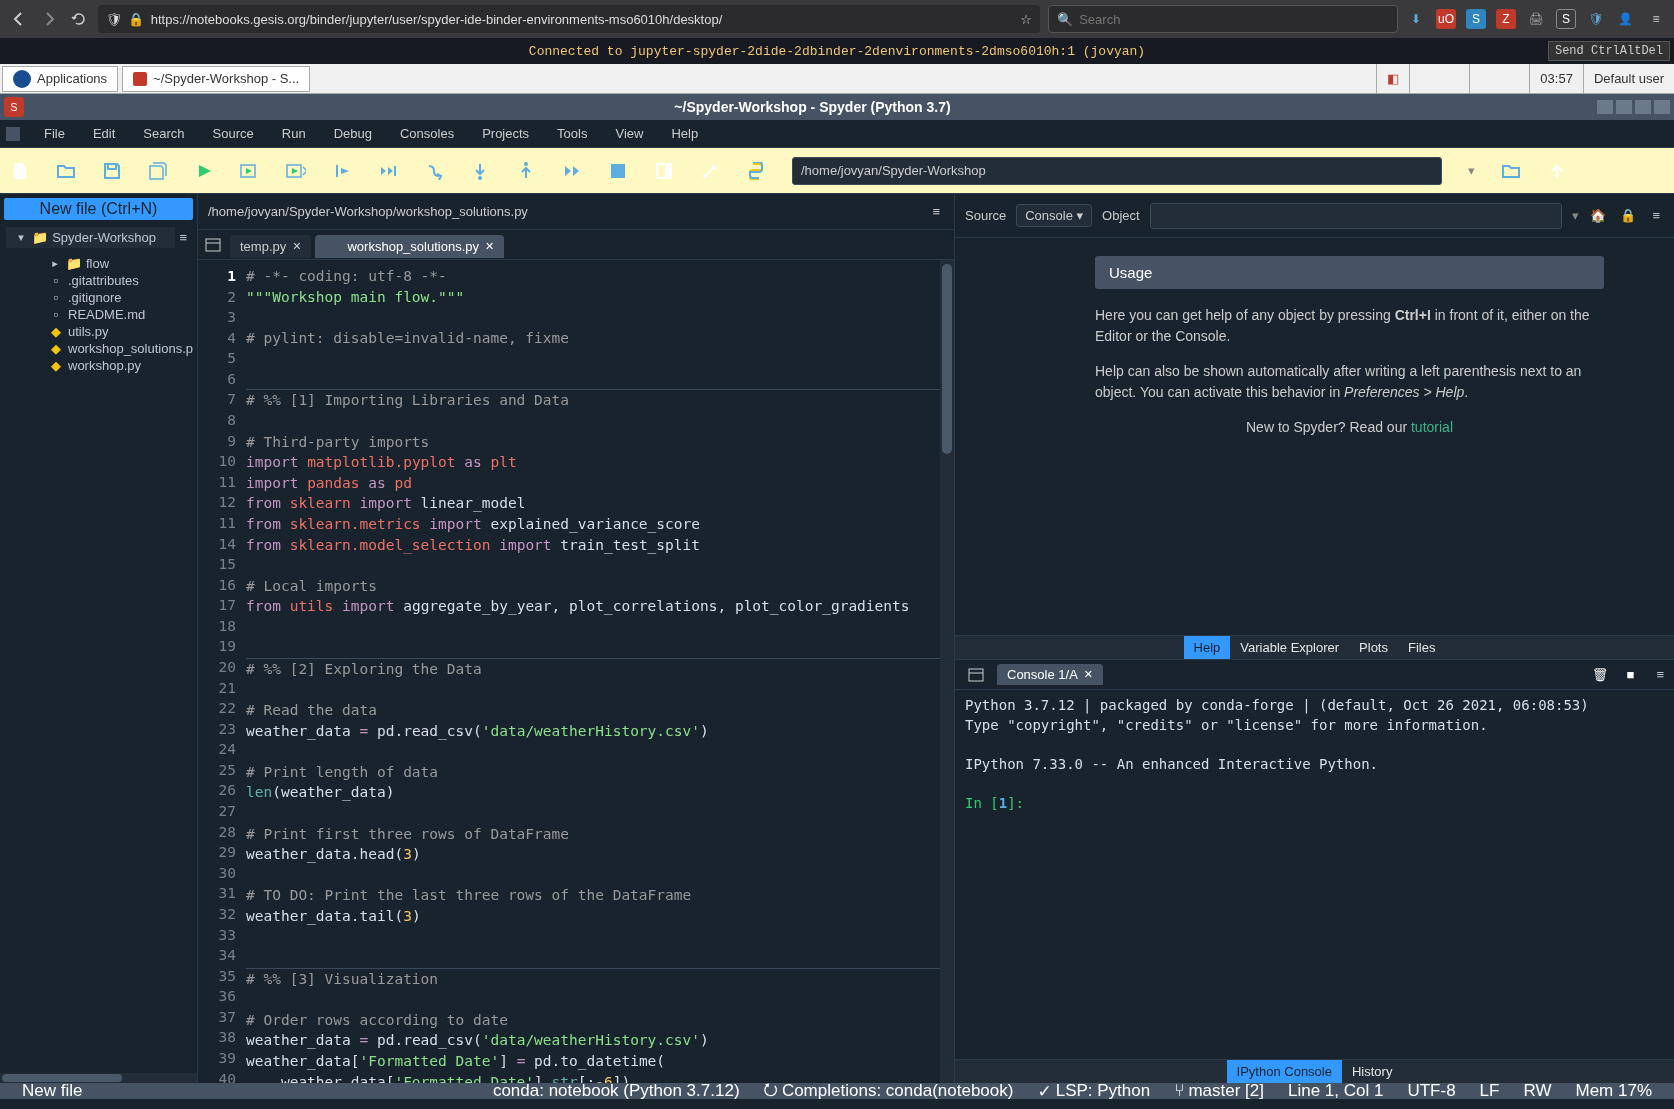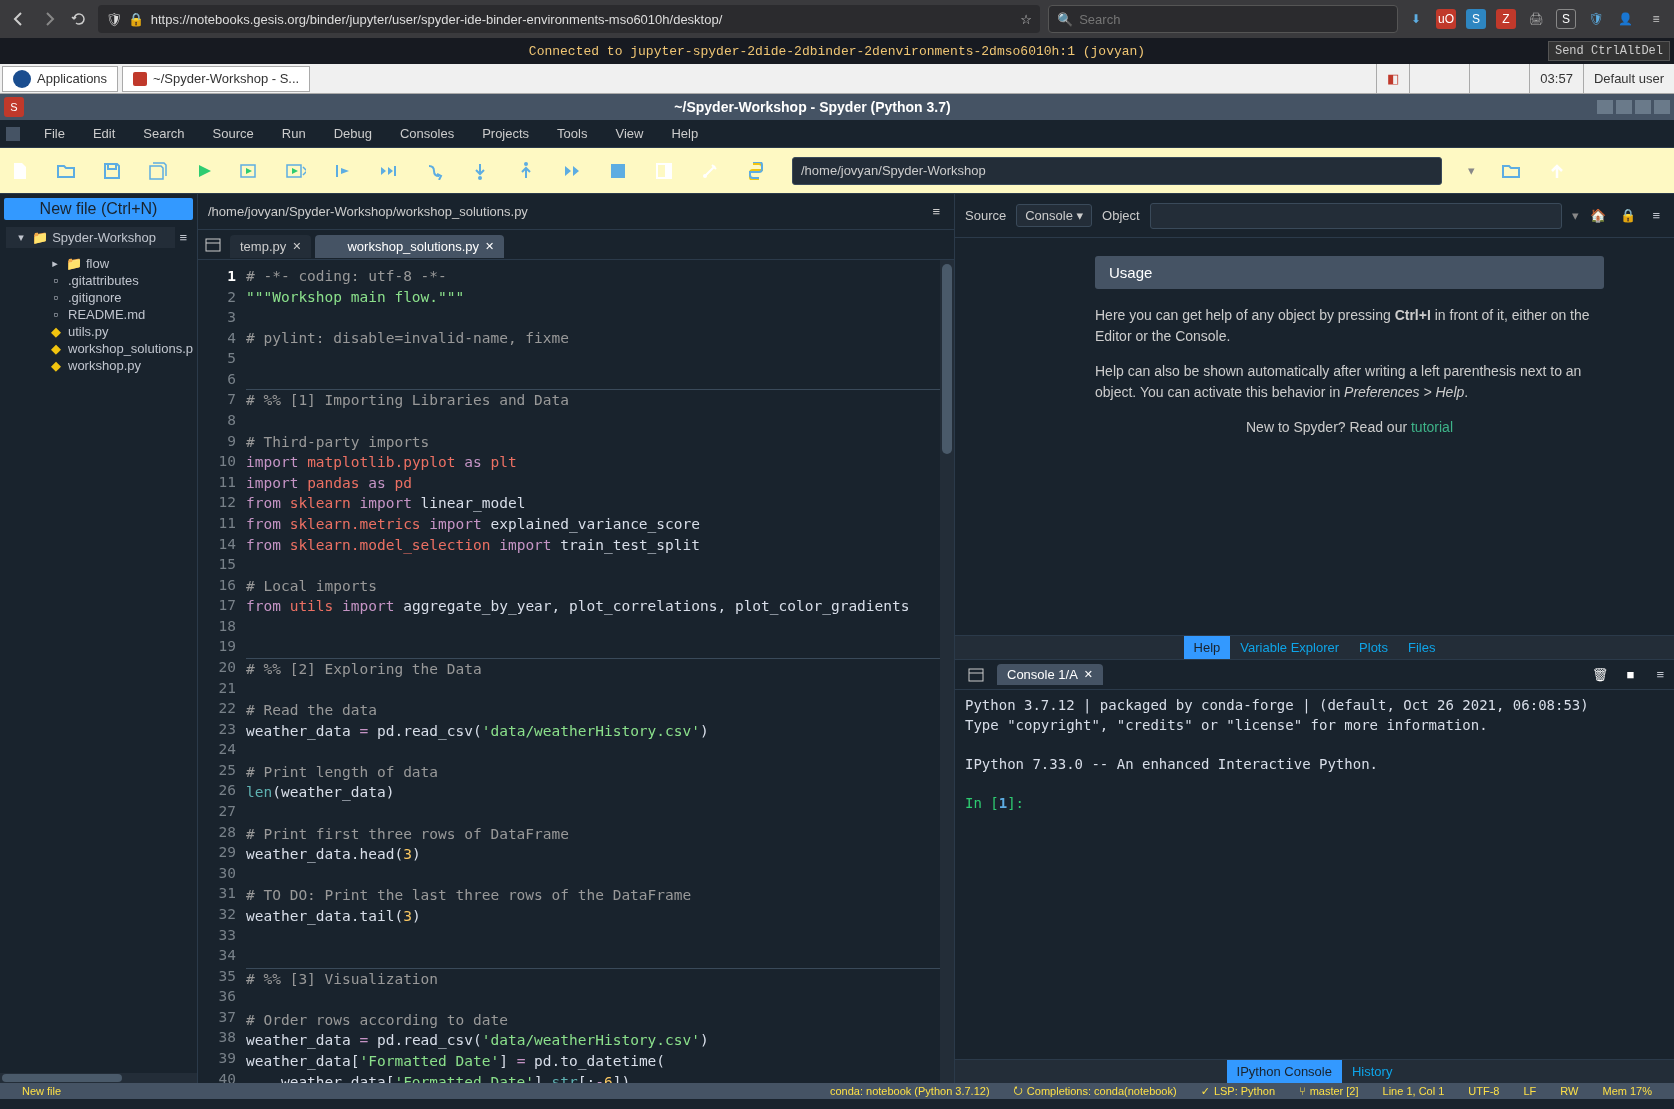--- a/index.html
+++ b/index.html
@@ -67,31 +67,31 @@
 .help-top { height:44px; display:flex; align-items:center; padding:0 10px; gap:10px; border-bottom:1px solid #2b3a4a;}
 .src-label { color:#ccc; font-size:13px;}
 .src-select { background:#232d38; border:1px solid #3a4a5a; padding:3px 8px; color:#ccc; font-size:13px; border-radius:3px;}
 .obj-input { flex:1; background:#232d38; border:1px solid #3a4a5a; height:26px; border-radius:3px;}
 .help-content { flex:1; padding:18px 20px; color:#ccc; font-size:14px; overflow:auto;}
 .usage-hdr { background:#455364; color:#fff; padding:8px 14px; border-radius:3px; margin:0 50px 16px 0; font-size:15px;}
 .usage-body { padding:0 50px 0 0; line-height:1.5; font-size:14px;}
 .usage-body p { margin-bottom:14px;}
 .usage-body .lnk { color:#3eb489;}
 .help-tabs { display:flex; justify-content:center; background:#232d38; border-top:1px solid #2b3a4a;}
-.help-tab { padding:4px 10px; font-size:13px; color:#0ea5e9; cursor:pointer;}
+.help-tab { padding:4px 10px; font-size:13px; color:#e5e5e5; cursor:pointer;}
 .help-tab.active { background:#3399ff; color:#19232d;}
 .console-pane { background:#19232d; display:flex; flex-direction:column; border-top:1px solid #2b3a4a; height: 424px;}
 .console-tabs { display:flex; align-items:center; height:30px; border-bottom:1px solid #2b3a4a; padding:0 6px;}
 .cons-tab { background:#455364; color:#fff; padding:3px 10px; border-radius:4px 4px 0 0; display:flex; align-items:center; gap:6px; font-size:13px; margin-left:6px;}
 .cons-icons { margin-left:auto; display:flex; gap:18px; align-items:center;}
 .console-body { flex:1; padding:6px 10px; font-family:"Consolas",monospace; font-size:14px; line-height:1.4; color:#d8dee9; overflow:auto;}
 .console-body .inprompt { color:#2ecc71;}
 .console-body .innum { color:#5dade2; font-weight:bold;}
 .console-bottom-tabs { display:flex; justify-content:center; background:#232d38; border-top:1px solid #2b3a4a;}
-.statusbar { background:#455364; height:16px; display:flex; align-items:center; color:#fde047; font-size:11px; padding:0 10px;}
+.statusbar { background:#455364; height:16px; display:flex; align-items:center; color:#ffffff; font-size:17px; padding:0 10px;}
 .statusbar .sb-item { padding:0 12px; display:flex; align-items:center; gap:4px;}
 .statusbar .sb-right { margin-left:auto; display:flex;}
 svg { display:block; }
 </style>
 </head>
 <body>
 
 <div class="browser-bar">
   <div class="nav-btn">
       <svg width="16" height="16" viewBox="0 0 16 16">

